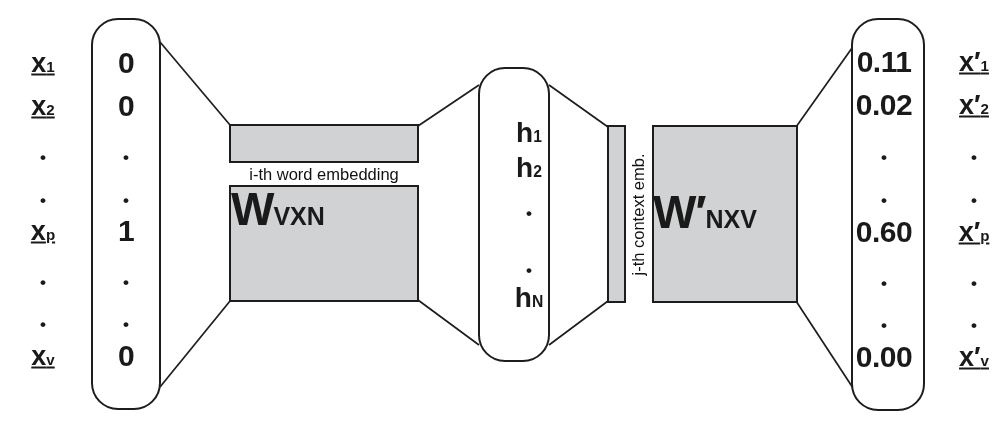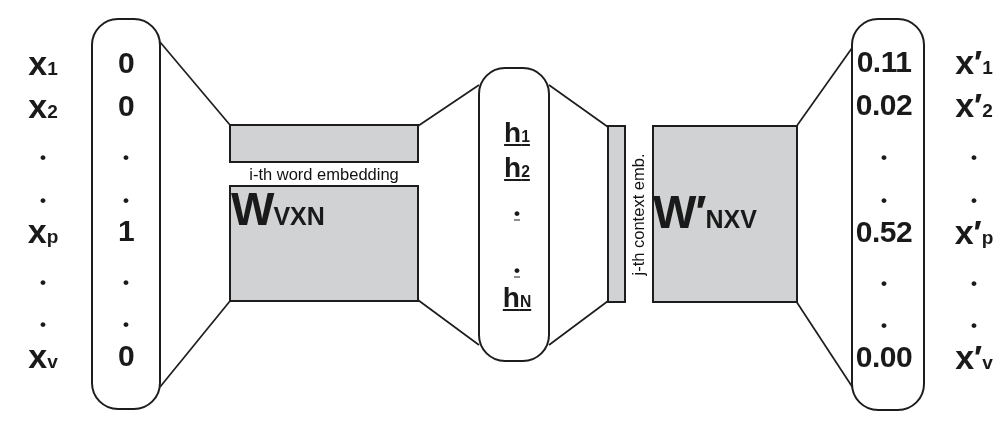--- a/index.html
+++ b/index.html
@@ -60,28 +60,28 @@
   .mlabel .mw{font-size:46px;font-weight:700;letter-spacing:-1px;}
   .mlabel .ms{font-size:25px;font-weight:700;letter-spacing:0;}
 
   
   .row{
     position:absolute;z-index:3;
     transform:translateY(-50%);
     text-align:center;white-space:nowrap;
     font-weight:700;line-height:1;
   }
-  .lab  {font-size:34px;}
+  .lab  {font-size:27px;text-decoration:underline;}
   .val  {font-size:30px;letter-spacing:-0.5px;}
   .hval {font-size:28px;}
   .dot  {font-size:17px;font-weight:700;}
   .row .s{font-size:0.56em;}
   .c-llab {left:8px;  width:70px;}
   .c-lval {left:91px; width:70px;}
-  .c-hid  {left:487px;width:60px;text-decoration:underline;}
+  .c-hid  {left:499px;width:60px;}
   .c-oval {left:851px;width:66px;}
   .c-olab {left:942px;width:64px;}
 </style>
 </head>
 <body>
 
 <div class="canvas">
 
   <svg class="connectors" width="1008" height="431" viewBox="0 0 1008 431">
     <g stroke="#1d1d1d" stroke-width="1.7" fill="none">
@@ -136,21 +136,21 @@
     <div class="mlabel">
       <span class="mw">W′</span><span class="ms">NXV</span>
     </div>
   </div>
 
   <div class="vrect" id="output-vector"></div>
   <div class="row val c-oval" style="top:62px">0.11</div>
   <div class="row val c-oval" style="top:105px">0.02</div>
   <div class="row dot c-oval" style="top:157px">•</div>
   <div class="row dot c-oval" style="top:200px">•</div>
-  <div class="row val c-oval" style="top:232px">0.52</div>
+  <div class="row val c-oval" style="top:232px">0.60</div>
   <div class="row dot c-oval" style="top:283px">•</div>
   <div class="row dot c-oval" style="top:325px">•</div>
   <div class="row val c-oval" style="top:357px">0.00</div>
 
   <div class="row lab c-olab" style="top:62px"><span>x′</span><span class="s">1</span></div>
   <div class="row lab c-olab" style="top:105px"><span>x′</span><span class="s">2</span></div>
   <div class="row dot c-olab" style="top:157px"><span>•</span></div>
   <div class="row dot c-olab" style="top:200px"><span>•</span></div>
   <div class="row lab c-olab" style="top:232px"><span>x′</span><span class="s">p</span></div>
   <div class="row dot c-olab" style="top:283px"><span>•</span></div>

